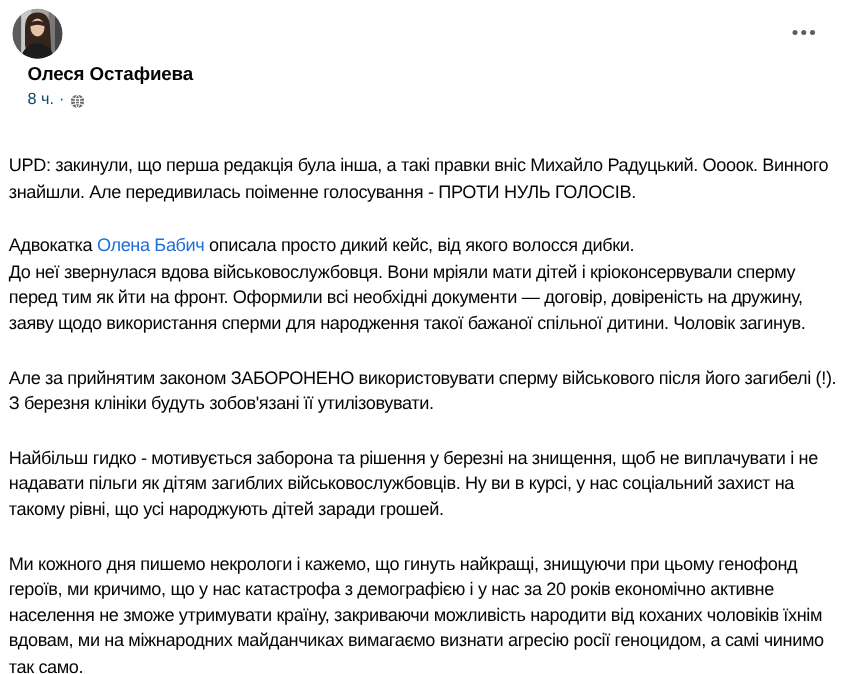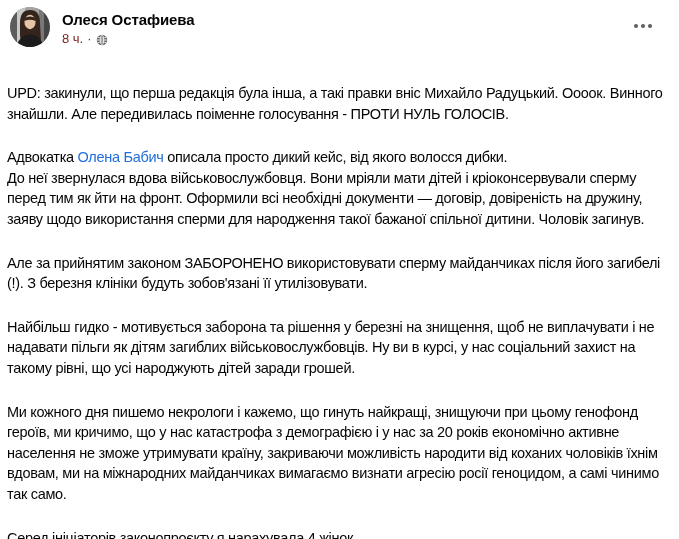--- a/index.html
+++ b/index.html
@@ -11,20 +11,21 @@
     position: relative;
     overflow: hidden;
     font-family: "Liberation Sans", "DejaVu Sans", sans-serif;
     color: #050505;
   }
   .header {
     display: flex;
     align-items: flex-start;
     padding: 7px 16px 0 10px;
     position: relative;
+    flex-direction: column;
   }
   .avatar {
     width: 40px; height: 40px;
     border-radius: 50%;
     overflow: hidden;
     flex: 0 0 40px;
     cursor: pointer;
     box-shadow: inset 0 0 0 1px rgba(0,0,0,.08);
     background: #9a9a9a;
   }
@@ -33,26 +34,26 @@
   .author {
     font-size: 15px;
     font-weight: 700;
     line-height: 19px;
     color: #050505;
     cursor: pointer;
     letter-spacing: -0.1px;
   }
   .sub {
     display: flex;
-    align-items: center;
+    align-items: flex-end;
     gap: 4px;
     margin-top: 2px;
     font-size: 13px;
     line-height: 16px;
-    color: #7f1d1d;
+    color: #0c4a6e;
   }
   .sub .timestamp { cursor: pointer; }
   .globe { display: inline-flex; margin-top: 1px; }
   .more {
     position: absolute;
     top: 17px;
     right: 23px;
     display: flex;
     gap: 3px;
     padding: 7px 4px;
@@ -122,19 +123,19 @@
       <i></i>
       <i></i>
     </div>
 
   </div>
 
   <div class="body">
       <div class="para"><span>UPD: закинули, що перша редакція була інша, а такі правки вніс Михайло Радуцький. Оооок. Винного знайшли. Але передивилась поіменне голосування - ПРОТИ НУЛЬ ГОЛОСІВ.</span></div>
       <div class="para"><span>Адвокатка </span><a href="#" class="plink">Олена Бабич</a><span> описала просто дикий кейс, від якого волосся дибки.
 До неї звернулася вдова військовослужбовця. Вони мріяли мати дітей і кріоконсервували сперму перед тим як йти на фронт. Оформили всі необхідні документи — договір, довіреність на дружину, заяву щодо використання сперми для народження такої бажаної спільної дитини. Чоловік загинув.</span></div>
-      <div class="para"><span>Але за прийнятим законом ЗАБОРОНЕНО використовувати сперму майданчиках після його загибелі (!). З березня клініки будуть зобов'язані її утилізовувати.</span></div>
+      <div class="para"><span>Але за прийнятим законом ЗАБОРОНЕНО використовувати сперму військового після його загибелі (!). З березня клініки будуть зобов'язані її утилізовувати.</span></div>
       <div class="para"><span>Найбільш гидко - мотивується заборона та рішення у березні на знищення, щоб не виплачувати і не надавати пільги як дітям загиблих військовослужбовців. Ну ви в курсі, у нас соціальний захист на такому рівні, що усі народжують дітей заради грошей.</span></div>
       <div class="para"><span>Ми кожного дня пишемо некрологи і кажемо, що гинуть найкращі, знищуючи при цьому генофонд героїв, ми кричимо, що у нас катастрофа з демографією і у нас за 20 років економічно активне населення не зможе утримувати країну, закриваючи можливість народити від коханих чоловіків їхнім вдовам, ми на міжнародних майданчиках вимагаємо визнати агресію росії геноцидом, а самі чинимо так само.</span></div>
       <div class="para"><span>Серед ініціаторів законопроєкту я нарахувала 4 жінок.</span></div>
     </div>
 
 </div>
 
 </body></html>

